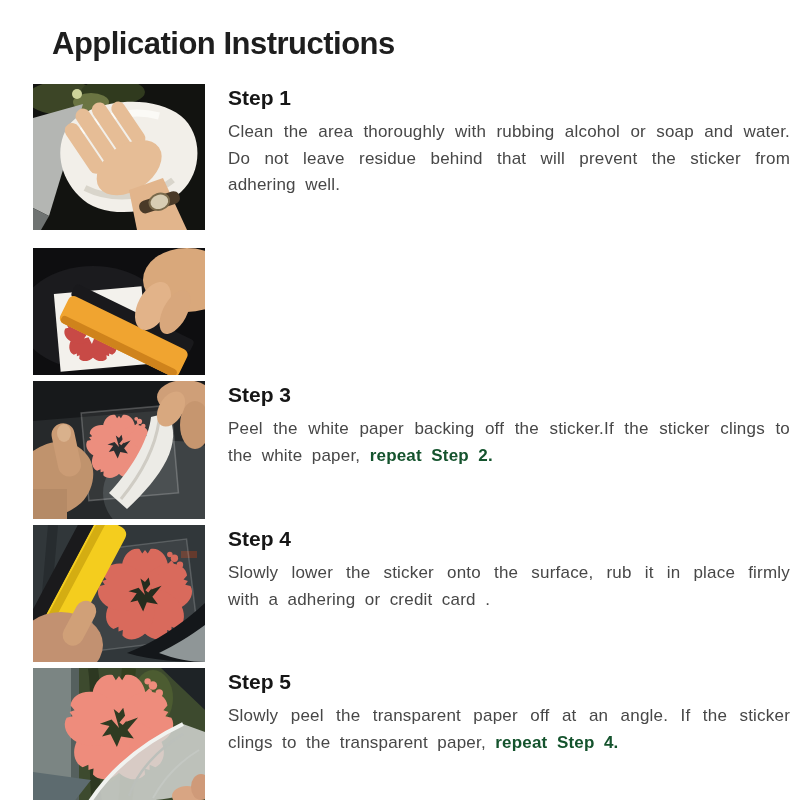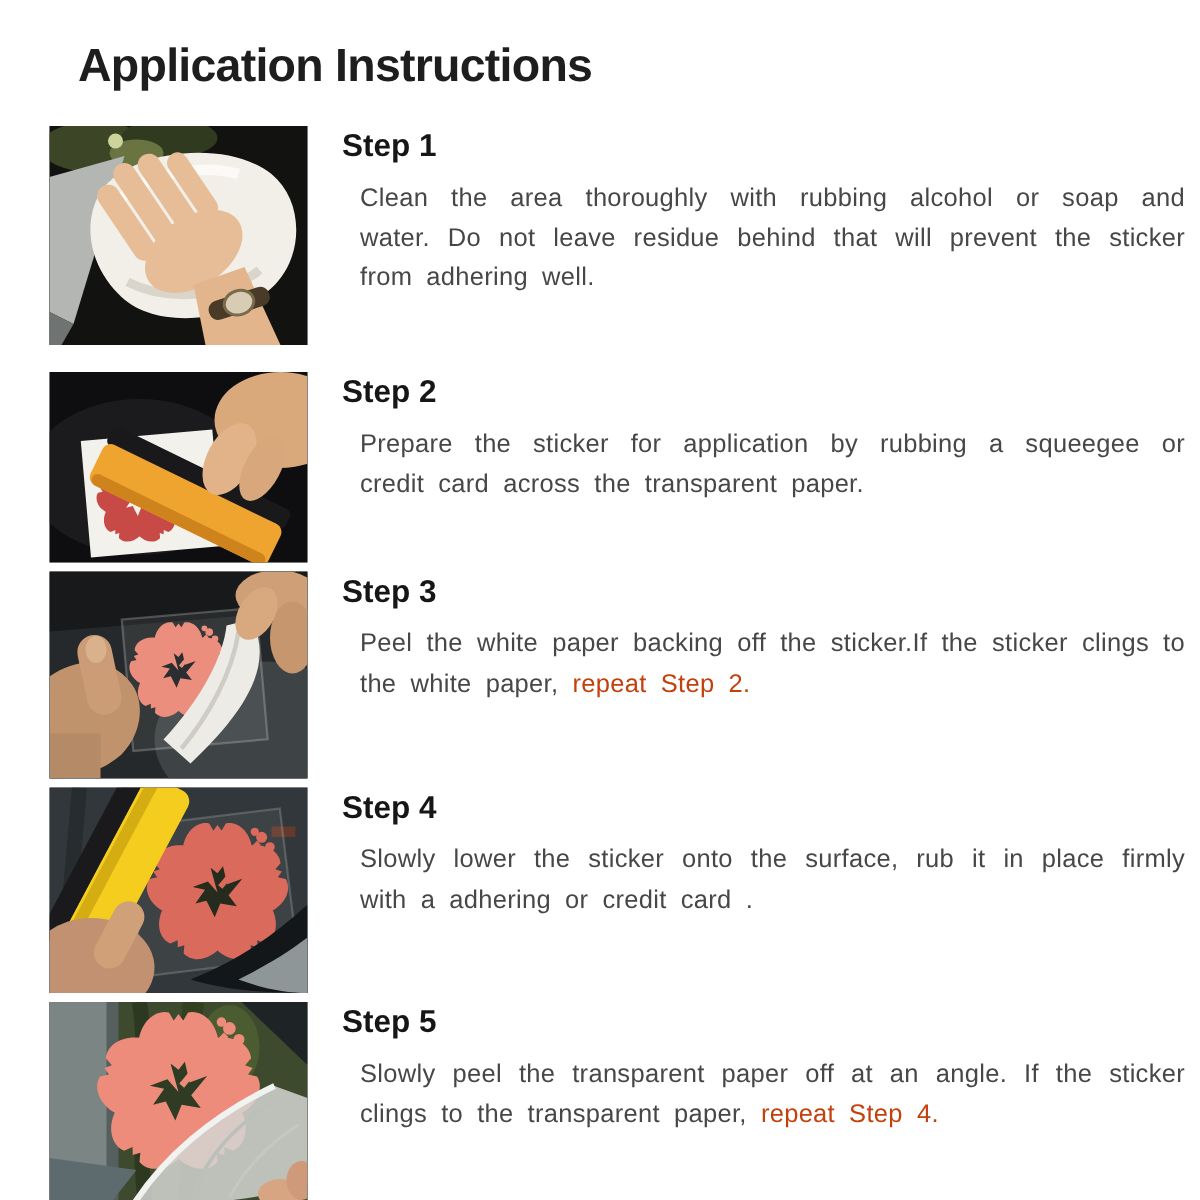--- a/index.html
+++ b/index.html
@@ -21,24 +21,24 @@
   .r1 .photo{height:146px;}
   .r2 .photo{height:127px;}
   .r3 .photo{height:138px;}
   .r4 .photo{height:137px;}
   .r5 .photo{height:135px;}
   .step-text{margin-left:23px;width:562px;}
   .step-text h2{
     margin:2px 0 0 0;font-size:21px;font-weight:700;color:#161616;letter-spacing:0;
   }
   .step-text p{
-    margin:9px 0 0 12px;font-size:17px;line-height:1.56;color:#474747;
+    margin:9px 0 0 0;font-size:17px;line-height:1.56;color:#474747;
     text-align:justify;word-spacing:4.5px;letter-spacing:0.2px;
   }
-  .red{color:#c2410c;}
+  .red{color:#14532d;font-weight:bold;}
 </style>
 </head>
 <body>
 
 <svg width="0" height="0" style="position:absolute" aria-hidden="true">
   <defs>
     <g id="hibiscus">
       <g fill="var(--petal,#cc4b48)">
         <path d="M0,6 C-17,0 -27,-16 -25,-33 C-23,-45 -14,-52 -6,-50 L-3,-45 L0,-49 L3,-45 L6,-50 C14,-52 23,-45 25,-33 C27,-16 17,0 0,6 Z"></path>
         <path transform="rotate(72)" d="M0,6 C-17,0 -27,-16 -25,-33 C-23,-45 -14,-52 -6,-50 L-3,-45 L0,-49 L3,-45 L6,-50 C14,-52 23,-45 25,-33 C27,-16 17,0 0,6 Z"></path>
@@ -115,24 +115,20 @@
             <rect x="0" y="0" width="132" height="30" rx="6" fill="#f0a430"></rect>
             <rect x="2" y="22" width="128" height="8" rx="4" fill="#cf831c"></rect>
           </g>
           <g>
             <ellipse cx="154" cy="32" rx="44" ry="32" fill="#d9a87b"></ellipse>
             <ellipse cx="120" cy="58" rx="15" ry="26" transform="rotate(28 120 58)" fill="#e2b389"></ellipse>
             <ellipse cx="142" cy="64" rx="12" ry="24" transform="rotate(28 142 64)" fill="#d8a77c"></ellipse>
           </g>
         </svg>
       </figure>
-      <div class="step-text">
-        <h2>Step 2</h2>
-        <p><span>Prepare the sticker for application by rubbing a squeegee or credit card across the transparent paper.</span><span class="red"></span></p>
-      </div>
     </section>
 
     <section class="step-row r3">
       <figure class="photo">
         <svg viewBox="0 0 172 138" width="172" height="138">
           <rect width="172" height="138" fill="#26292b"></rect>
           <polygon points="0,0 172,0 172,26 0,40" fill="#17191b"></polygon>
           <ellipse cx="142" cy="112" rx="72" ry="52" fill="#3e4345"></ellipse>
           <g transform="rotate(-5 96 74)">
             <rect x="52" y="28" width="90" height="88" fill="#ffffff" fill-opacity="0.07" stroke="#ffffff" stroke-opacity="0.22" stroke-width="1.5"></rect>

